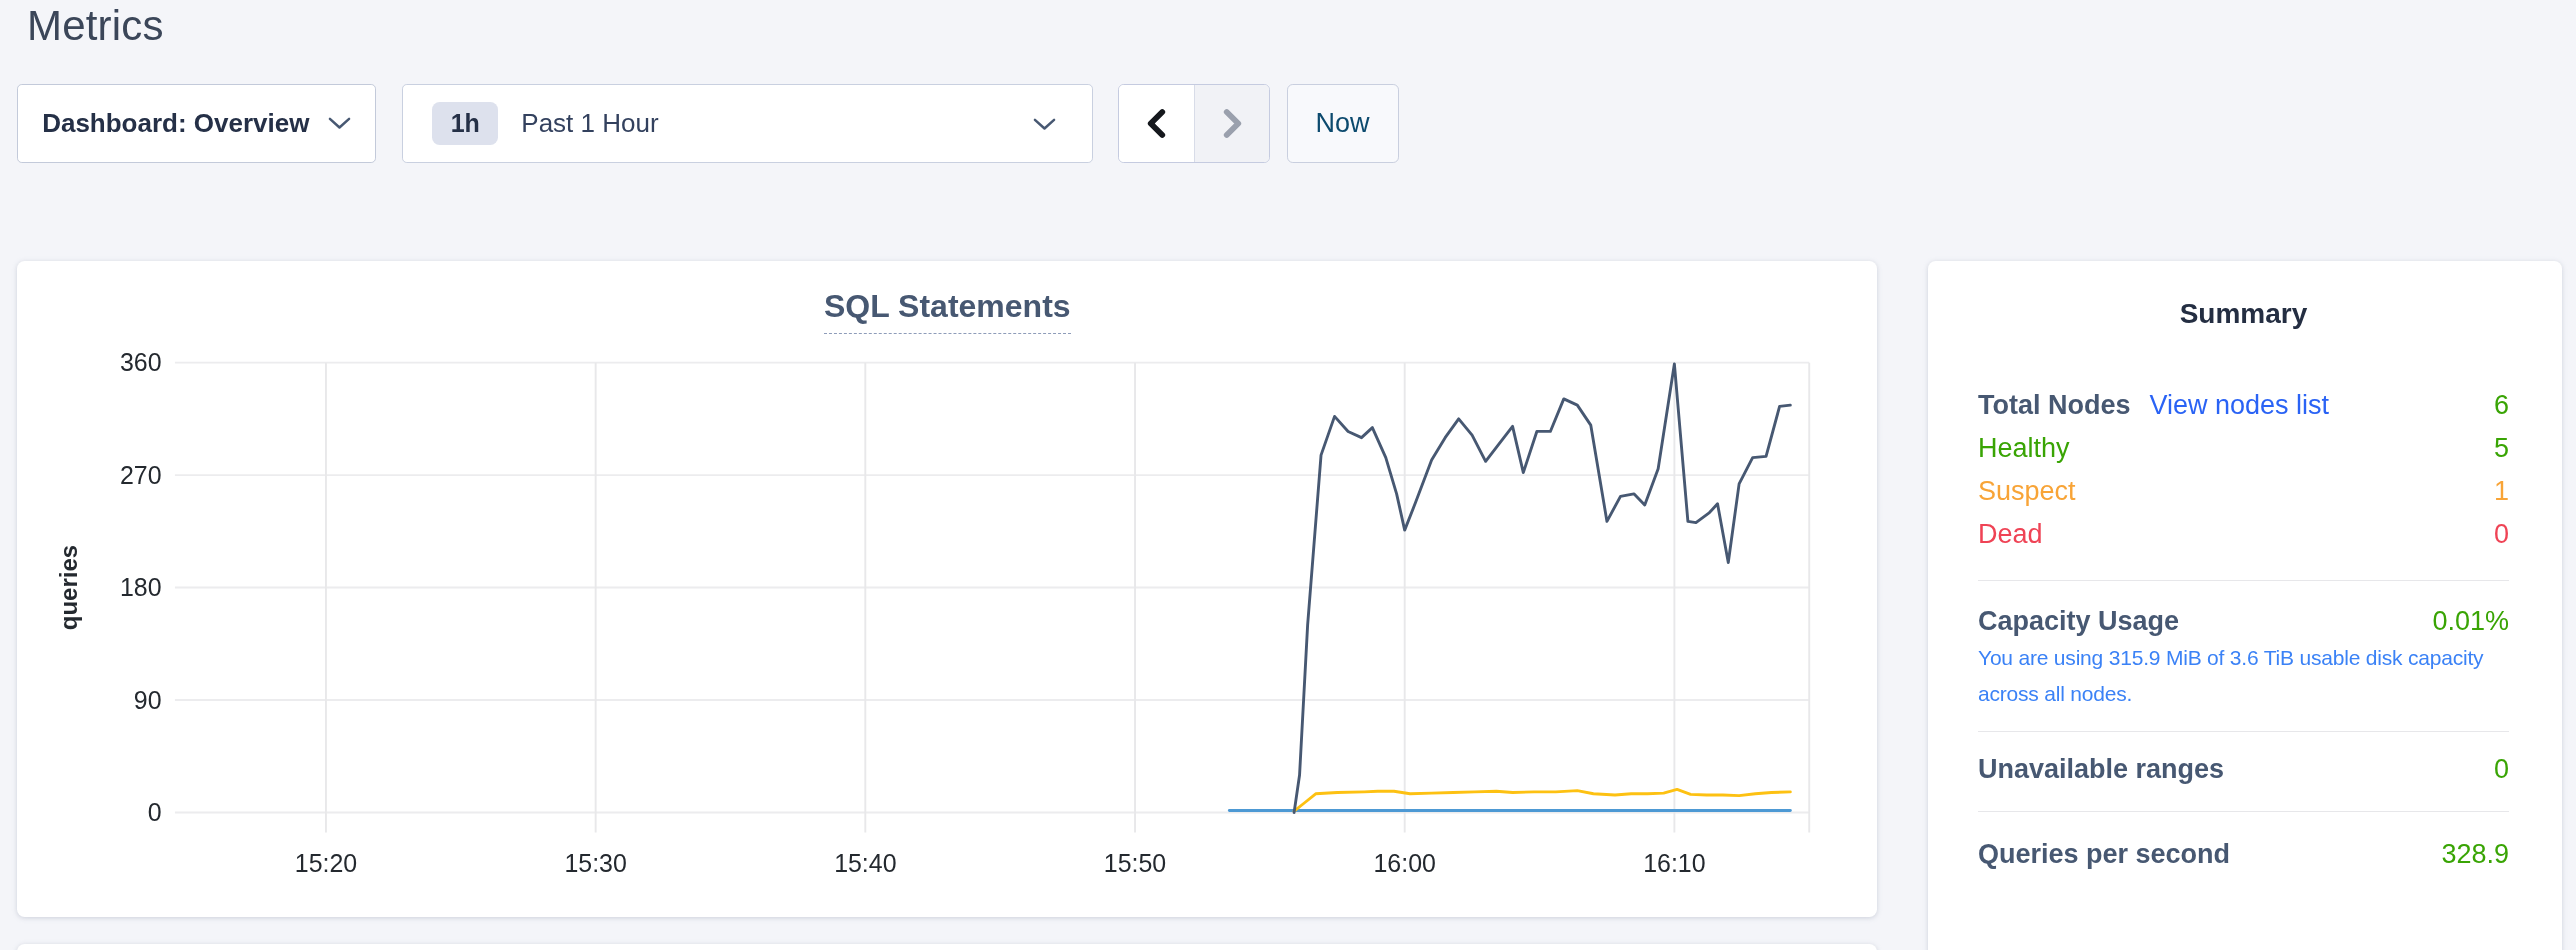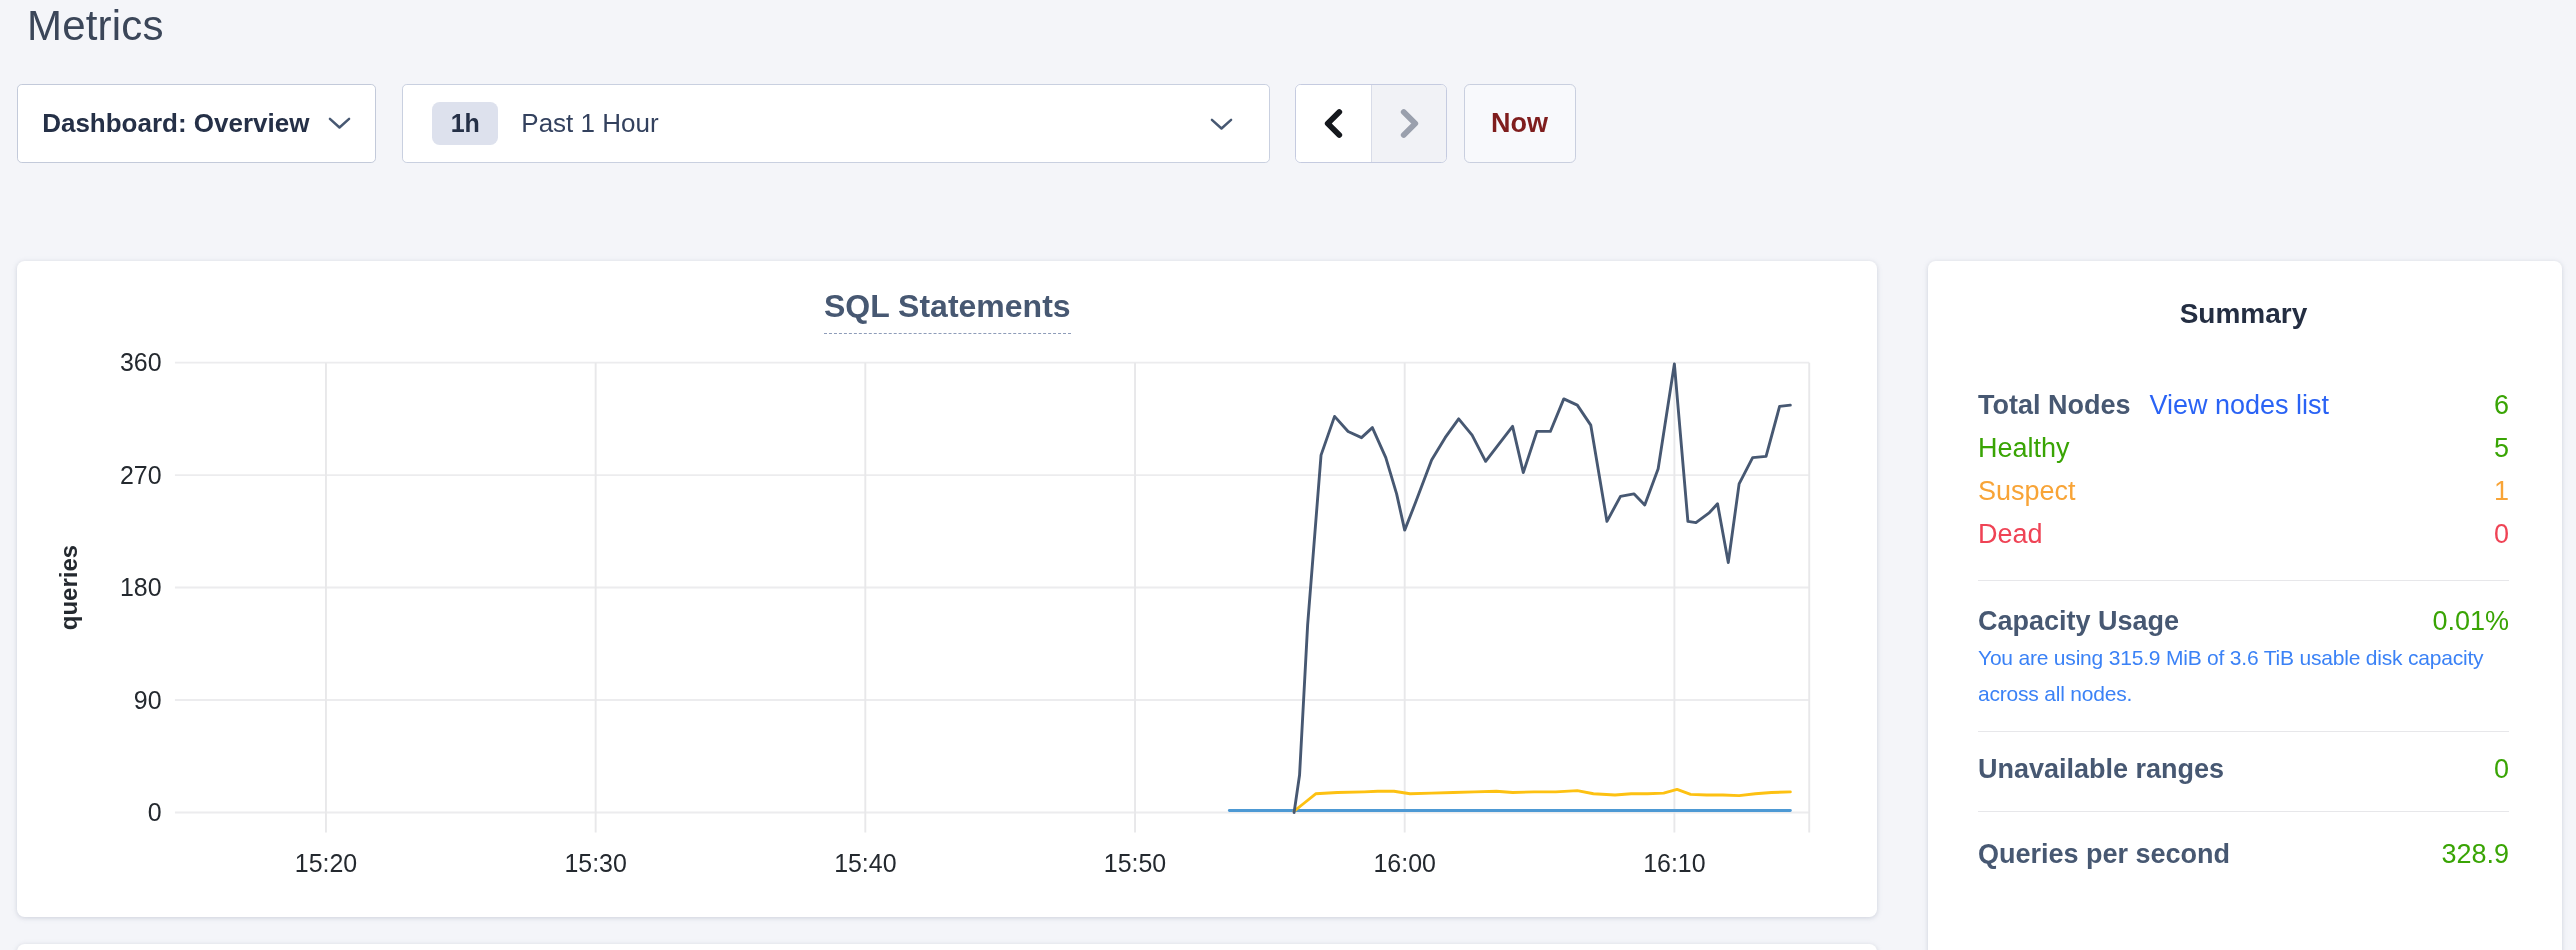--- a/index.html
+++ b/index.html
@@ -18,37 +18,37 @@
   .toolbar { position: absolute; left: 17.3px; top: 84px; display: flex; align-items: stretch; height: 79px; }
   .ctrl {
     height: 79px; background: #ffffff; border: 1px solid #c3cada; border-radius: 4.8px;
     display: flex; align-items: center; justify-content: center;
     font-size: 26px; color: #253047; cursor: pointer;
   }
   .dd { font-weight: 700; gap: 19px; }
   .dd-graph { width: 274px; margin-right: 25px; }
   .dd-dashboard { width: 359px; margin-right: 26px; }
   .chev { width: 23px; height: 13.4px; }
-  .timepicker { width: 868px; justify-content: flex-start; position: relative; margin-right: 25px; border-color: #c9d0e0; }
+  .timepicker { width: 691px; justify-content: flex-start; position: relative; margin-right: 25px; border-color: #c9d0e0; }
   .tp-badge {
     margin-left: 29px; width: 66px; height: 43px; border-radius: 7.7px; background: #dde1ed;
     color: #253047; font-weight: 700; font-size: 25px;
     display: flex; align-items: center; justify-content: center;
   }
   .tp-label { margin-left: 23px; font-weight: 500; color: #33415e; }
   .tp-chev { position: absolute; right: 36px; top: 33px; }
   .arrows {
     display: flex; height: 79px; border: 1px solid #c5cbe0; border-radius: 5.8px;
     overflow: hidden; margin-right: 16.3px; background: #fff;
   }
   .arrow { width: 75px; height: 77px; display: flex; align-items: center; justify-content: center; cursor: pointer; border: none; background: #fff; }
   .arrow.next { background: #f1f2f6; border-left: 1px solid #d8dce8; cursor: default; }
   .now-btn {
     width: 112px; height: 79px; border: 1px solid #c9cfdf; border-radius: 5.8px; background: #f8f9fc;
-    font-size: 27px; font-weight: 700; color: #7f1d1d; display: flex; align-items: center; justify-content: center;
+    font-size: 27px; font-weight: 400; color: #0c4a6e; display: flex; align-items: center; justify-content: center;
   }
   
   .card { position: absolute; background: #fff; border-radius: 7.7px; box-shadow: 0 1px 5.8px rgba(141,151,172,0.38); }
   .chart-card { left: 17.3px; top: 261px; width: 1860px; height: 656px; }
   .chart-title-wrap { position: absolute; top: 27px; width: 100%; text-align: center; }
   .chart-title {
     font-size: 32px; font-weight: 700; color: #475872;
     border-bottom: 1.9px dashed #8e9cb9; padding-bottom: 8.6px; cursor: help;
   }
   #chart-svg { position: absolute; left: 0; top: 0; }

